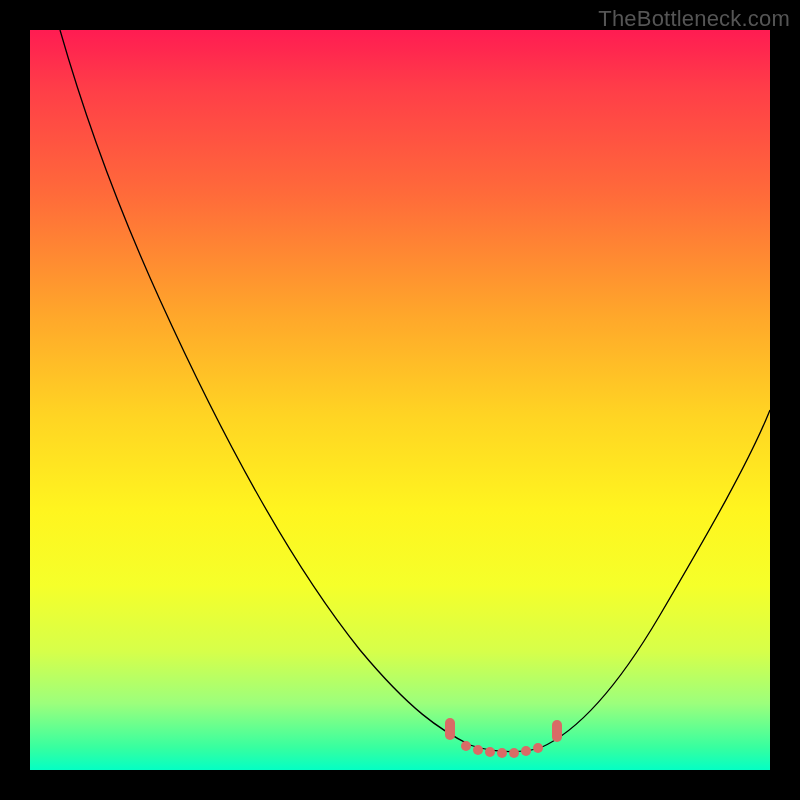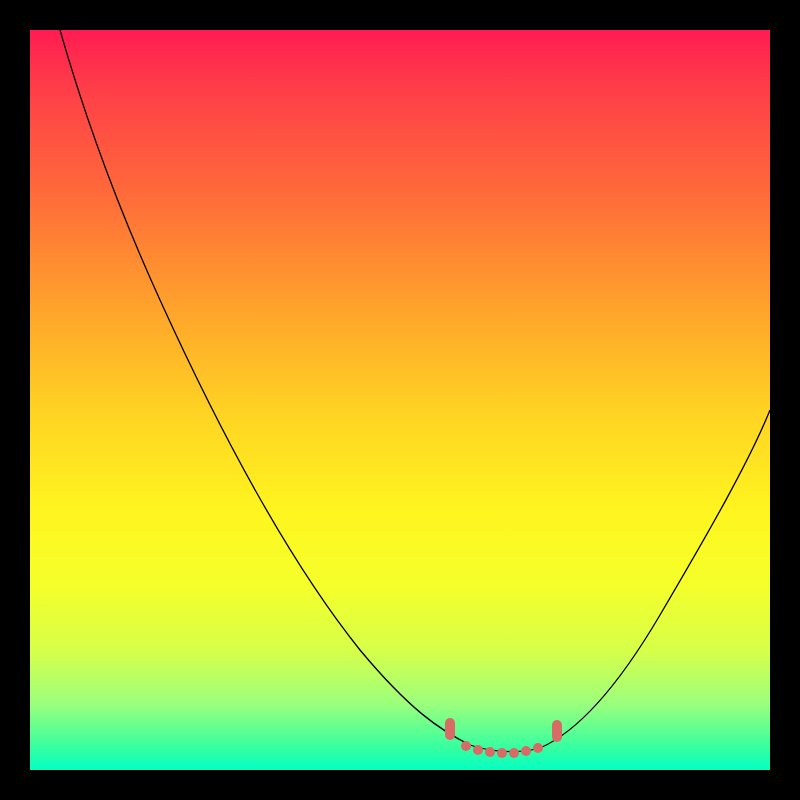--- a/index.html
+++ b/index.html
@@ -67,20 +67,21 @@
   }
   .dottall {
     fill: #d96b66;
     stroke: none;
   }
 </style>
 </head>
 <body>
 
 <div class="outer">
+  <div class="watermark">TheBottleneck.com</div>
   <div class="plot-area">
     <svg class="curve" viewBox="0 0 740 740">
 
       <path d="M 30 0
            C 50 70, 80 160, 130 270
            C 180 380, 250 520, 330 620
            C 380 680, 410 700, 440 715"></path>
 
       <path d="M 440 715
            C 460 722, 490 724, 510 718"></path>

